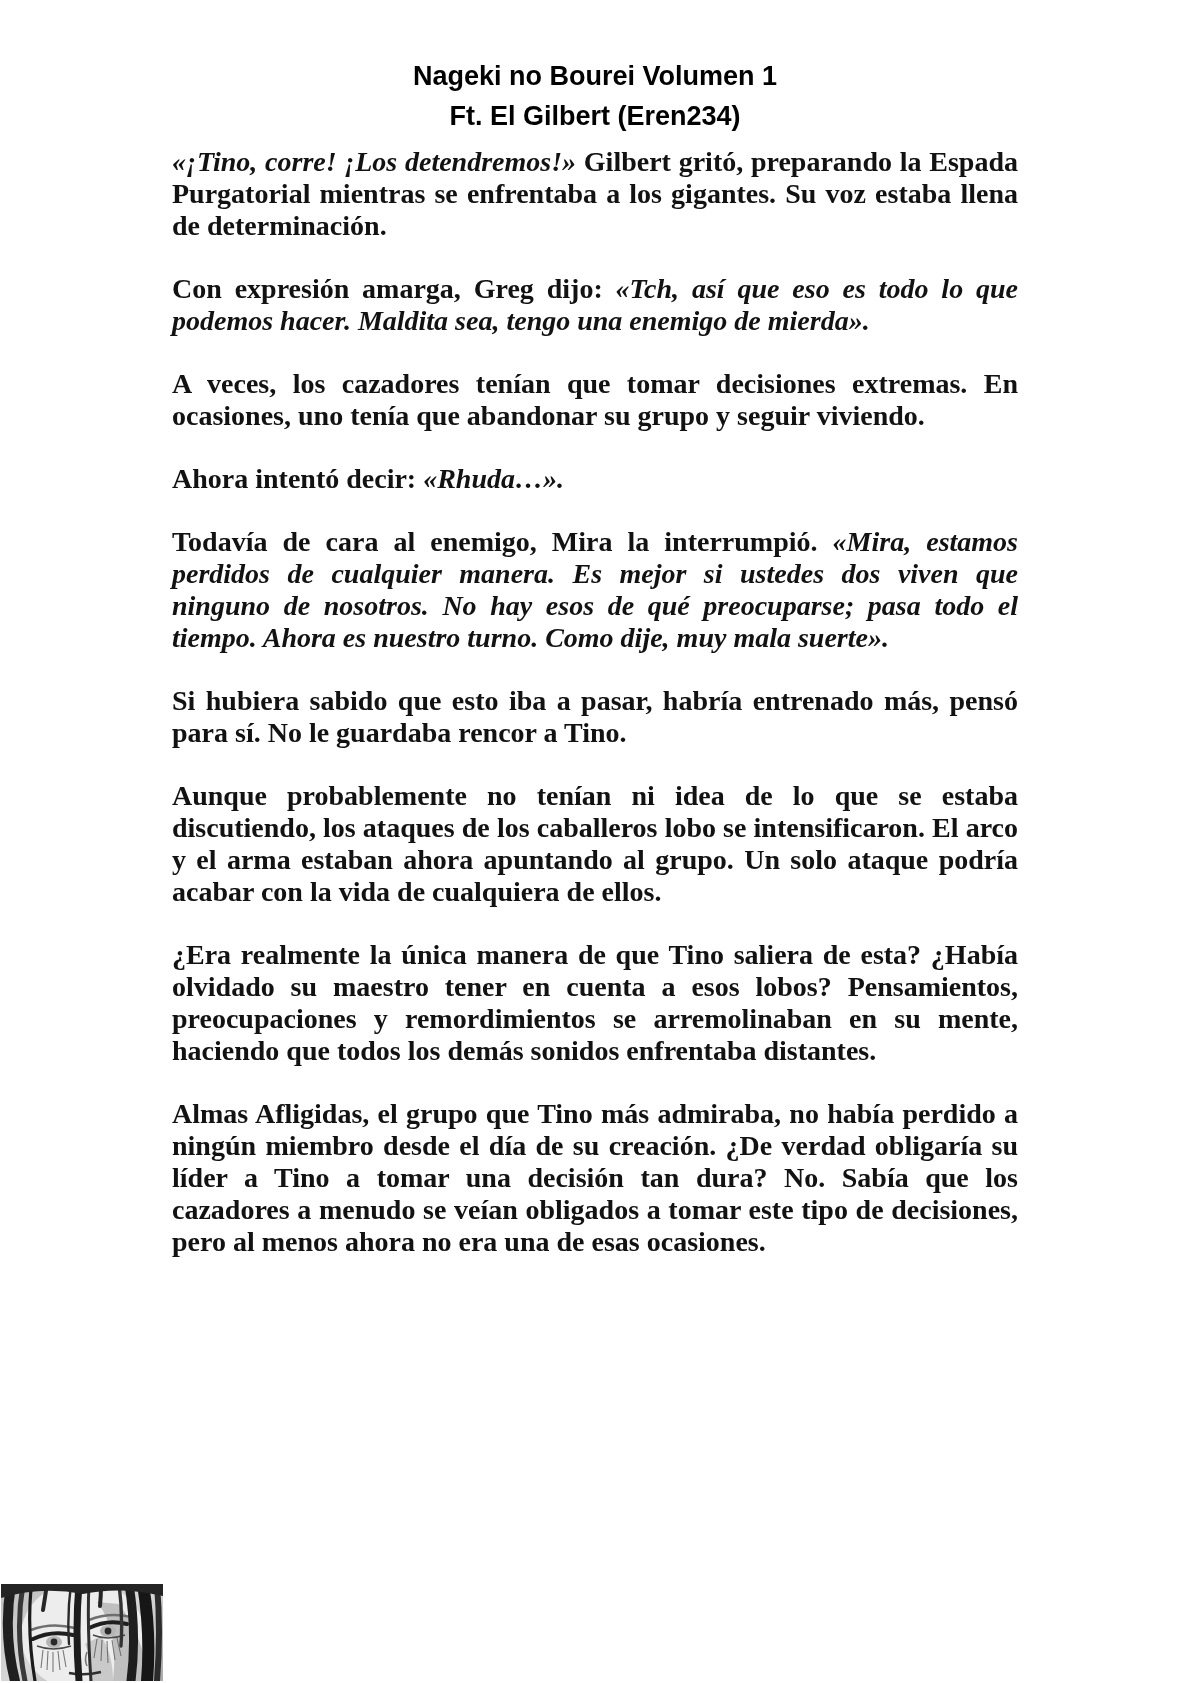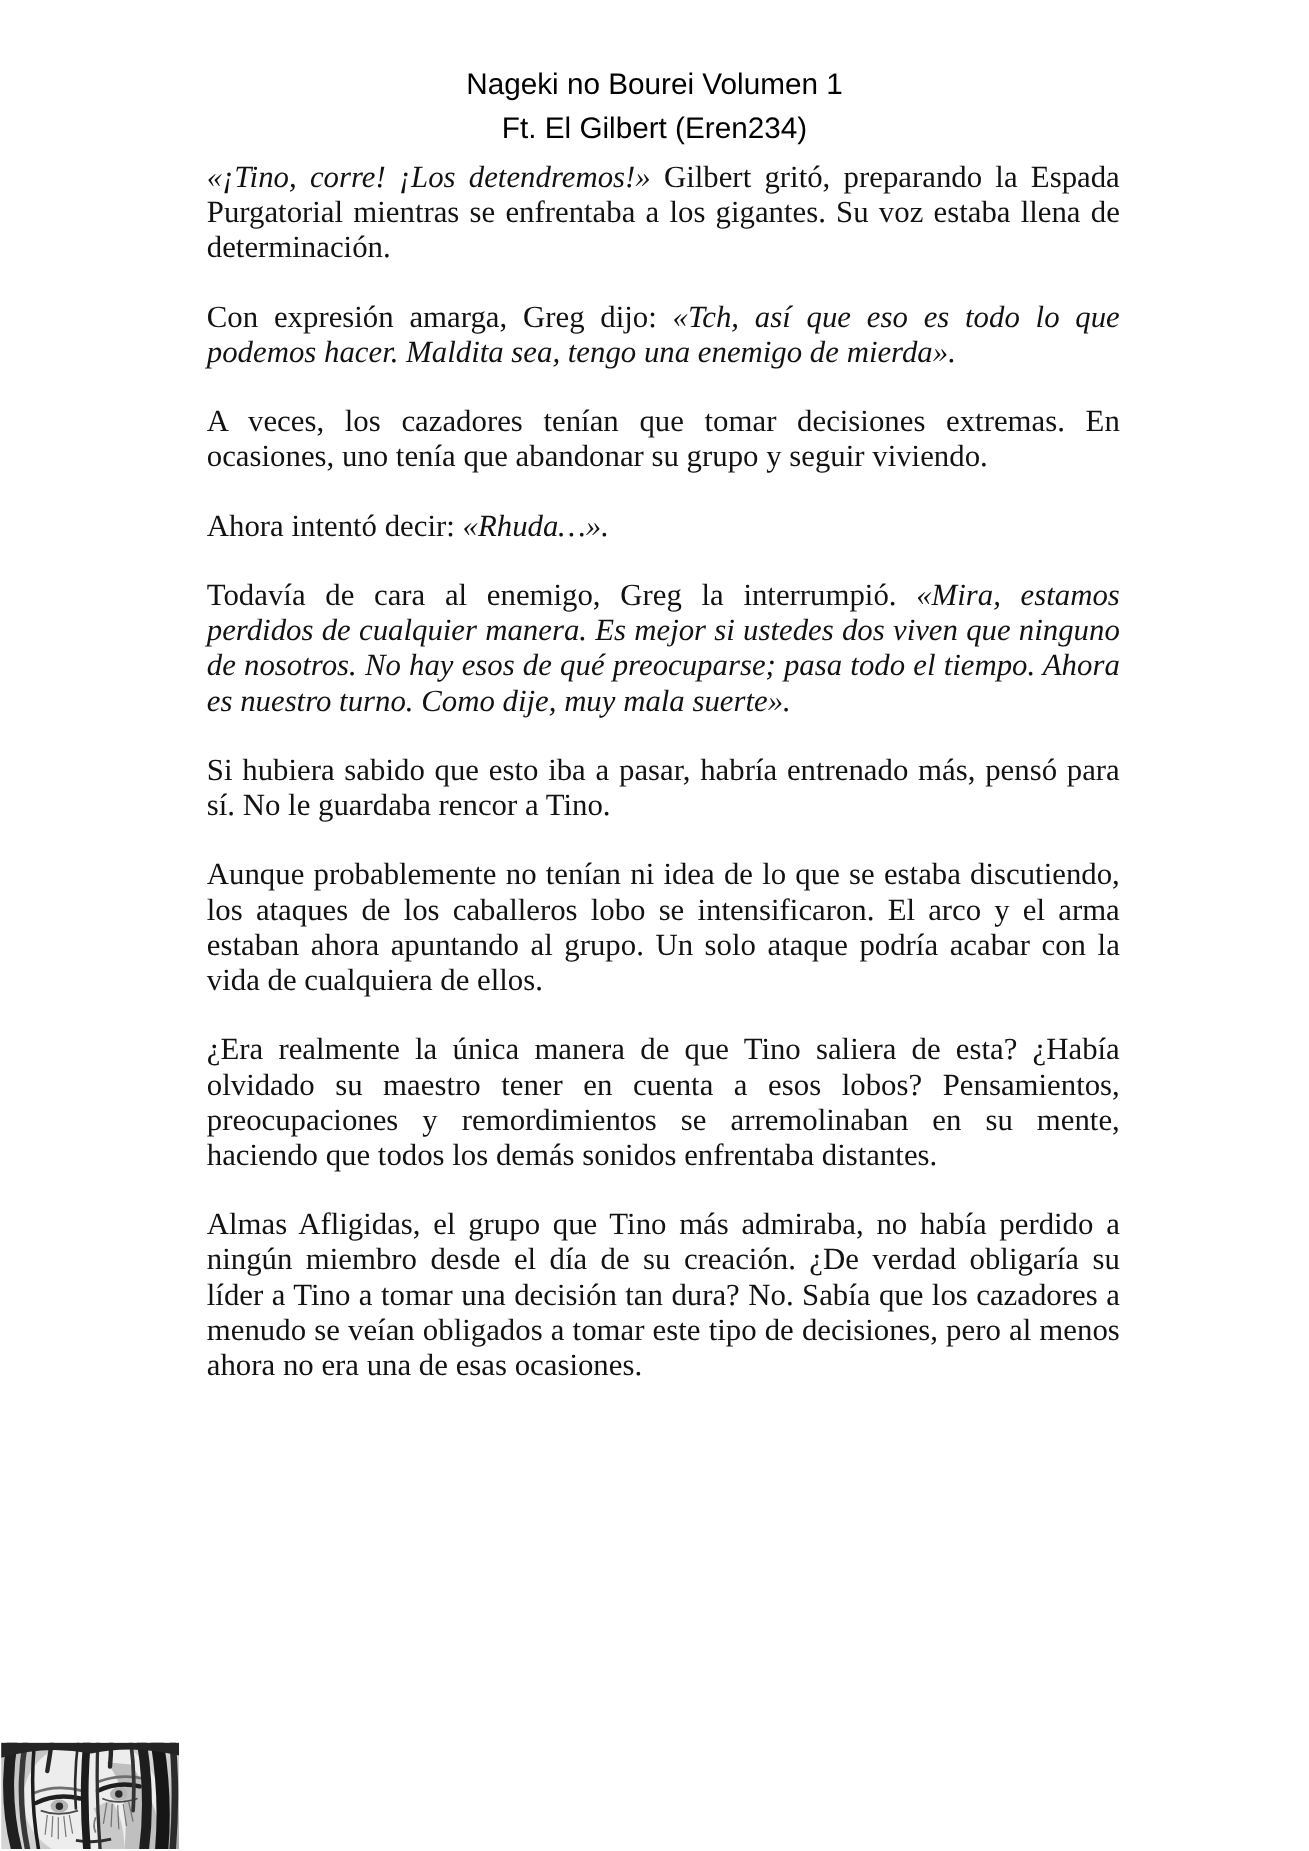--- a/index.html
+++ b/index.html
@@ -3,38 +3,38 @@
 <meta charset="utf-8">
 <style>
   html,body{margin:0;padding:0;}
   body{
     width:1190px;height:1683px;
     background:#ffffff;
     position:relative;
     overflow:hidden;
     font-family:"Liberation Serif",serif;
   }
-  .page{position:absolute;inset:0;color:#141414;}
+  .page{position:absolute;inset:0;color:#141414;font-weight:bold;}
   .page-header{
     padding-top:56px;
     text-align:center;
     font-family:"Liberation Sans",sans-serif;
     font-size:27px;
     line-height:40px;
     color:#000000;
   }
   .body-text{
     margin:10px 172px 0 172px;
     font-family:"Liberation Serif",serif;
     font-size:28px;
     line-height:32px;
     text-align:justify;
     color:#121212;
   }
-  .para{margin:0 0 31px 16px;}
+  .para{margin:0 0 31px 0;}
   .para em{font-style:italic;}
   .footer-art{
     position:absolute;
     left:1px;
     bottom:2px;
     width:162px;
     height:97px;
     overflow:hidden;
   }
   .footer-art svg{display:block;width:100%;height:100%;}
@@ -47,21 +47,21 @@
   <header class="page-header">
     <div>Nageki no Bourei Volumen 1</div>
     <div>Ft. El Gilbert (Eren234)</div>
   </header>
 
   <main class="body-text" id="paragraphs">
       <p class="para"><em>«¡Tino, corre! ¡Los detendremos!»</em><span> Gilbert gritó, preparando la Espada Purgatorial mientras se enfrentaba a los gigantes. Su voz estaba llena de determinación.</span></p>
       <p class="para"><span>Con expresión amarga, Greg dijo: </span><em>«Tch, así que eso es todo lo que podemos hacer. Maldita sea, tengo una enemigo de mierda».</em></p>
       <p class="para"><span>A veces, los cazadores tenían que tomar decisiones extremas. En ocasiones, uno tenía que abandonar su grupo y seguir viviendo.</span></p>
       <p class="para"><span>Ahora intentó decir: </span><em>«Rhuda…».</em></p>
-      <p class="para"><span>Todavía de cara al enemigo, Greg la interrumpió. </span><em>«Mira, estamos perdidos de cualquier manera. Es mejor si ustedes dos viven que ninguno de nosotros. No hay esos de qué preocuparse; pasa todo el tiempo. Ahora es nuestro turno. Como dije, muy mala suerte».</em></p>
+      <p class="para"><span>Todavía de cara al enemigo, Mira la interrumpió. </span><em>«Mira, estamos perdidos de cualquier manera. Es mejor si ustedes dos viven que ninguno de nosotros. No hay esos de qué preocuparse; pasa todo el tiempo. Ahora es nuestro turno. Como dije, muy mala suerte».</em></p>
       <p class="para"><span>Si hubiera sabido que esto iba a pasar, habría entrenado más, pensó para sí. No le guardaba rencor a Tino.</span></p>
       <p class="para"><span>Aunque probablemente no tenían ni idea de lo que se estaba discutiendo, los ataques de los caballeros lobo se intensificaron. El arco y el arma estaban ahora apuntando al grupo. Un solo ataque podría acabar con la vida de cualquiera de ellos.</span></p>
       <p class="para"><span>¿Era realmente la única manera de que Tino saliera de esta? ¿Había olvidado su maestro tener en cuenta a esos lobos? Pensamientos, preocupaciones y remordimientos se arremolinaban en su mente, haciendo que todos los demás sonidos enfrentaba distantes.</span></p>
       <p class="para"><span>Almas Afligidas, el grupo que Tino más admiraba, no había perdido a ningún miembro desde el día de su creación. ¿De verdad obligaría su líder a Tino a tomar una decisión tan dura? No. Sabía que los cazadores a menudo se veían obligados a tomar este tipo de decisiones, pero al menos ahora no era una de esas ocasiones.</span></p>
     </main>
 
   <div class="footer-art">
     <svg viewBox="0 0 162 97" preserveAspectRatio="none">
       <defs>
         <linearGradient id="bgg" x1="0" y1="0" x2="1" y2="1">

